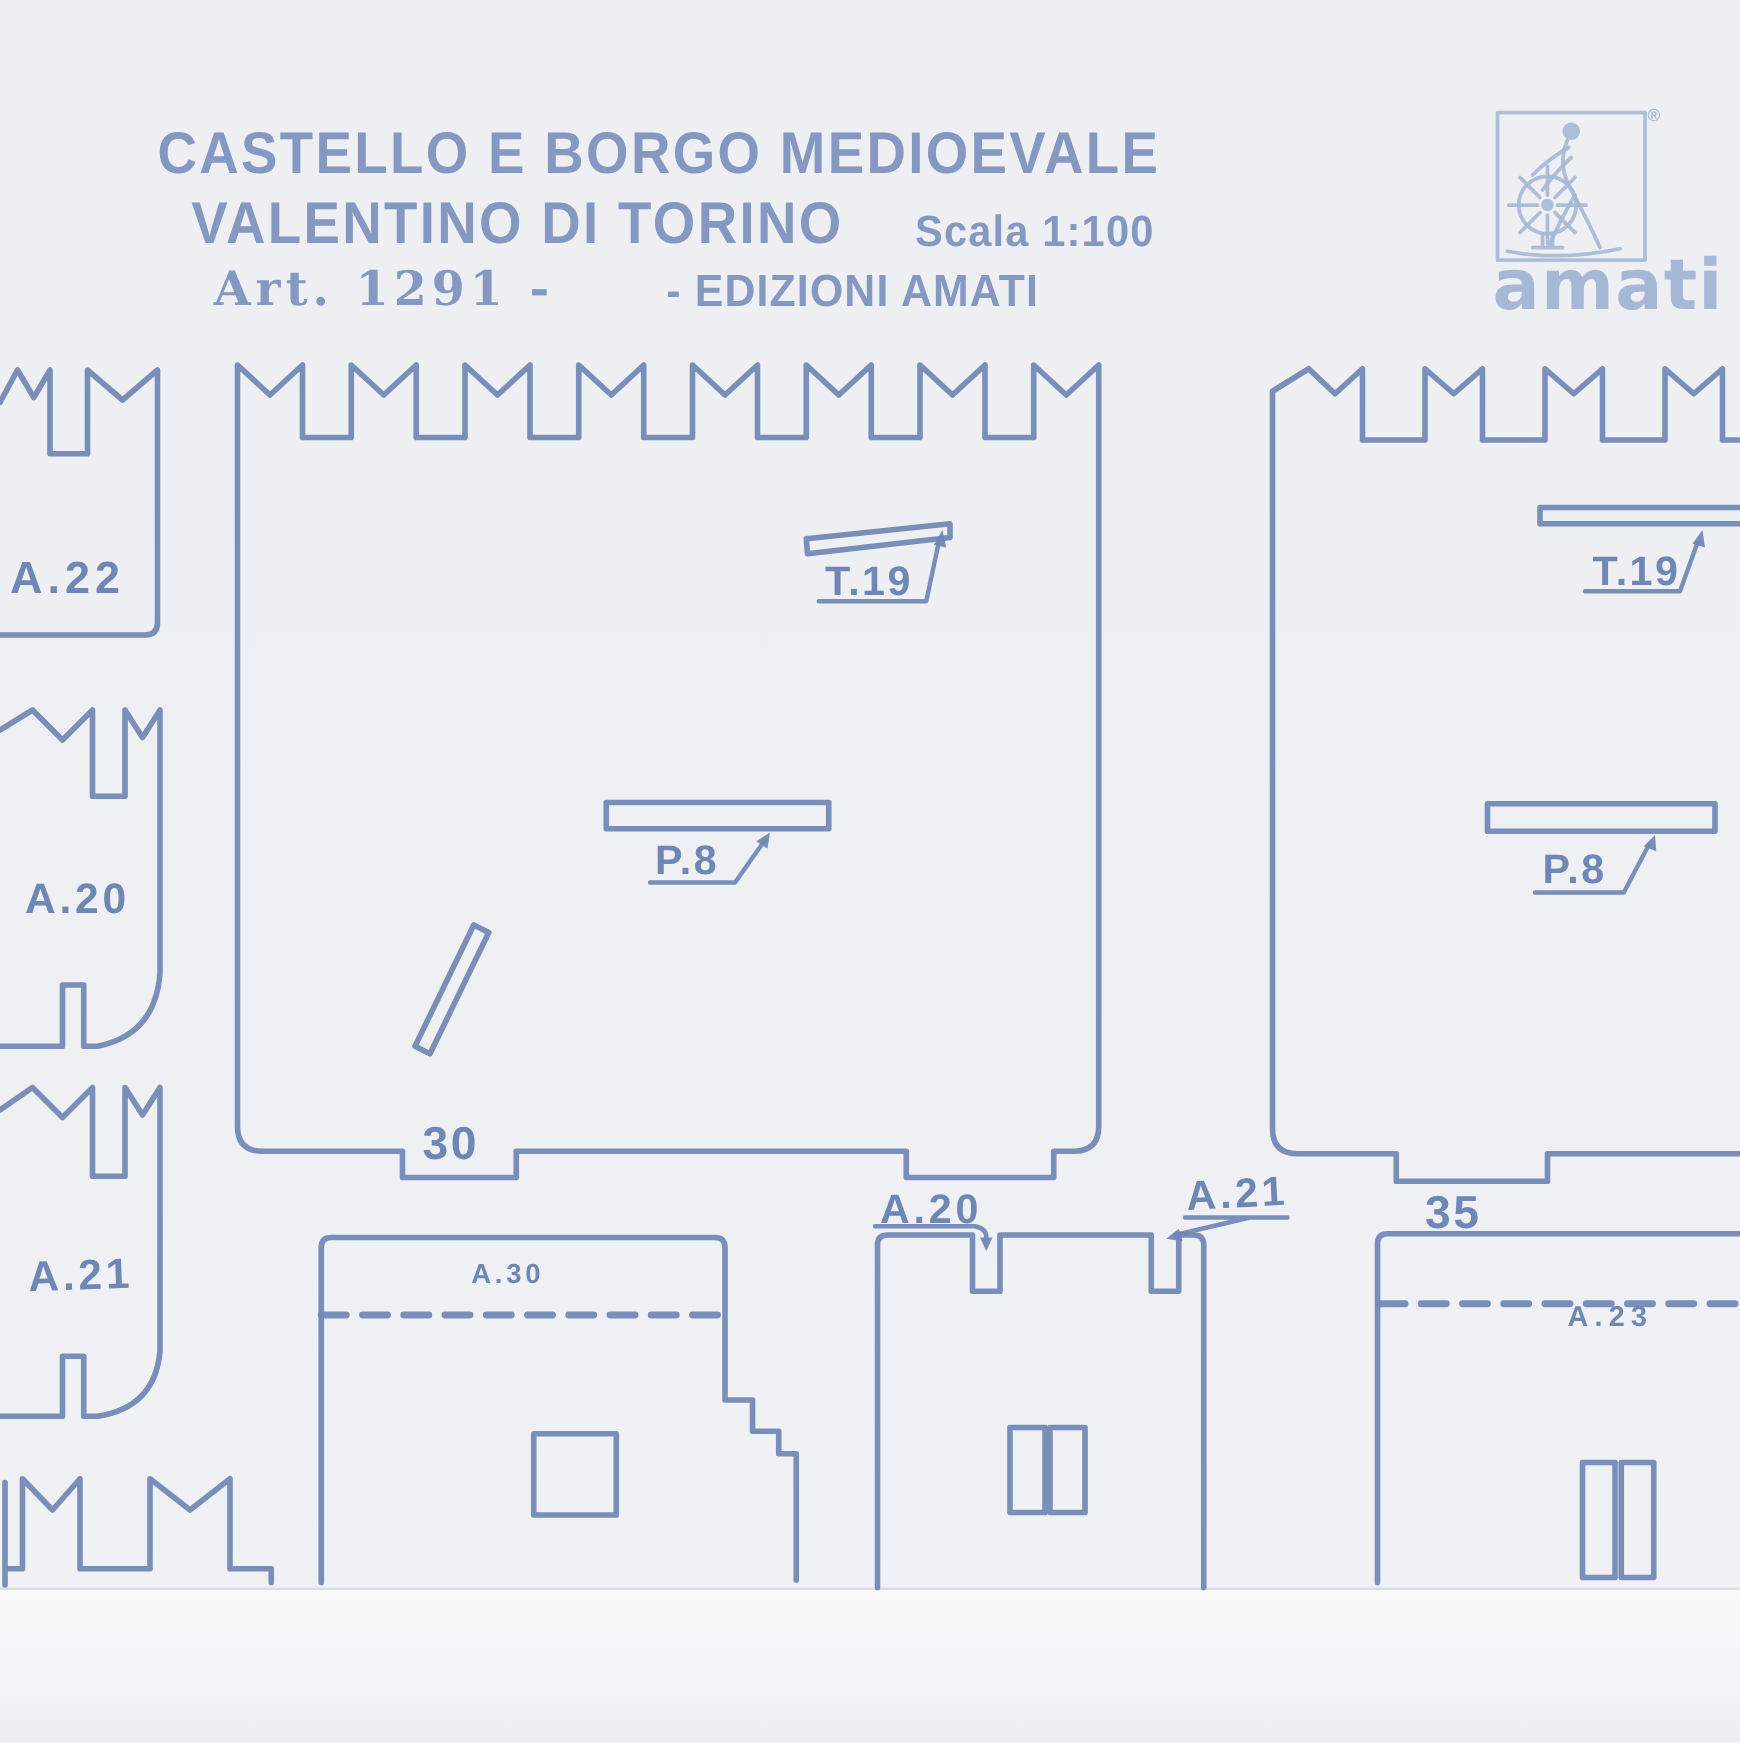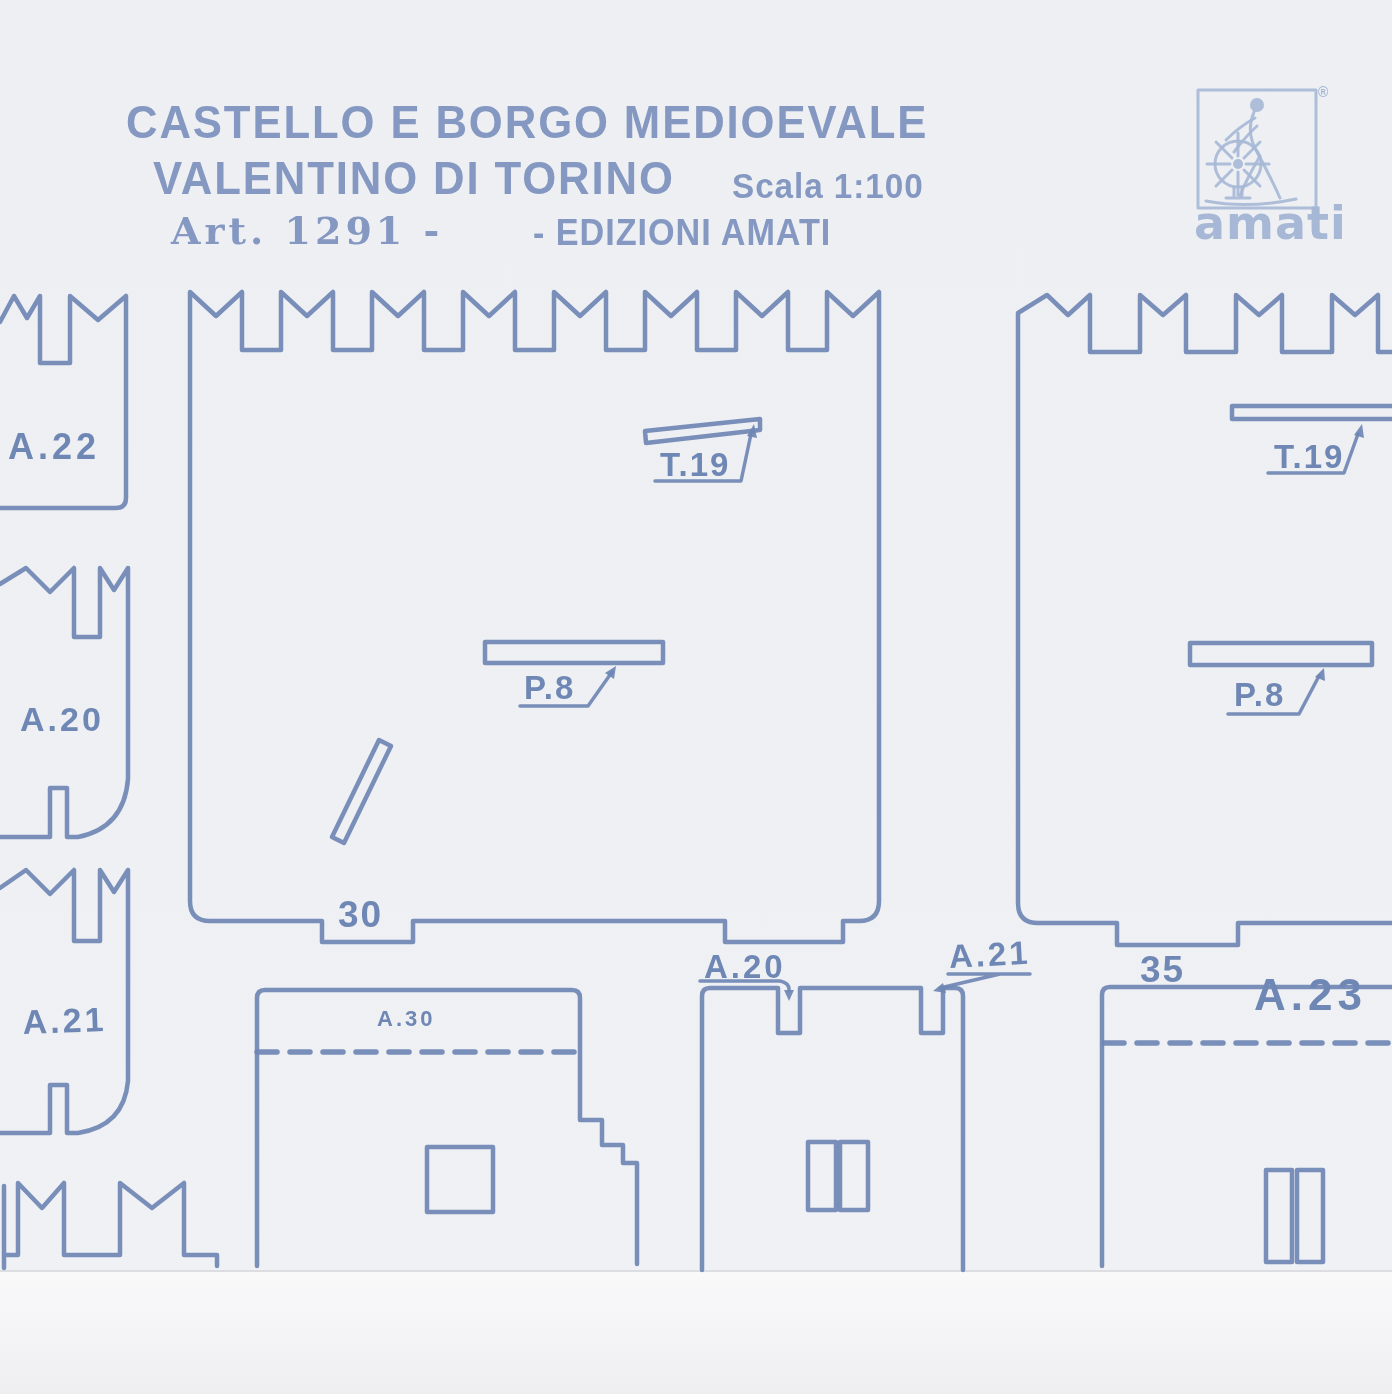--- a/index.html
+++ b/index.html
@@ -22,34 +22,34 @@
   .logo-ln{fill:none;stroke:var(--ink-faint);stroke-width:3;stroke-linecap:round;stroke-linejoin:round;opacity:.9;}
   .logo-fill{fill:var(--ink-faint);stroke:none;opacity:.9;}
   .lbl{position:absolute;font-weight:700;color:var(--ink);white-space:nowrap;
        transform-origin:left top;letter-spacing:3px;}
   .title{color:var(--title-ink);}
   #t-line1{left:126px;top:94px;font-size:47px;letter-spacing:2px;transform:scaleX(.93);}
   #t-line2{left:153px;top:150px;font-size:47px;letter-spacing:2px;transform:scaleX(.93);}
   #t-scala{left:732px;top:166px;font-size:35px;letter-spacing:1px;transform:scaleX(.95);}
   #t-art{left:138px;top:208px;font-size:38px;letter-spacing:4px;font-family:"DejaVu Serif",serif;margin-left:33px;}
   #t-ediz{left:533px;top:212px;font-size:36px;letter-spacing:1px;transform:scaleX(.95);}
-  #lbl-a22{left:8px;top:426px;font-size:36px;letter-spacing:4px;}
+  #lbl-a22{left:8px;top:441px;font-size:36px;letter-spacing:4px;}
   #lbl-a20l{left:20px;top:700px;font-size:34px;}
   #lbl-a21l{left:22px;top:1003px;font-size:34px;transform:rotate(-2deg);}
   #lbl-36{left:338px;top:894px;font-size:37px;letter-spacing:2px;}
   #lbl-t19c{left:660px;top:446px;font-size:33px;letter-spacing:2px;}
   #lbl-p8c{left:524px;top:669px;font-size:33px;letter-spacing:2px;}
   #lbl-t19r{left:1274px;top:438px;font-size:33px;letter-spacing:2px;}
   #lbl-p8r{left:1234px;top:676px;font-size:33px;letter-spacing:2px;}
   #lbl-a20s{left:704px;top:948px;font-size:33px;}
   #lbl-a21s{left:948px;top:938px;font-size:33px;transform:rotate(-3deg);}
   #lbl-35{left:1140px;top:949px;font-size:37px;letter-spacing:2px;}
   #lbl-a30{left:377px;top:1006px;font-size:22px;text-align:center;}
-  #lbl-a23{left:1254px;top:970px;font-size:44px;letter-spacing:5px;}
-  #logo-word{left:1194px;top:196px;font-size:46px;letter-spacing:1px;
+  #lbl-a23{left:1254px;top:1040px;font-size:23px;letter-spacing:5px;}
+  #logo-word{left:1194px;top:196px;font-size:56px;letter-spacing:1px;
              color:var(--ink-faint);font-weight:800;font-family:"DejaVu Sans",sans-serif;}
   #logo-reg{left:1318px;top:84px;font-size:14px;color:var(--ink-faint);letter-spacing:0;}
 </style>
 </head>
 <body>
 
 <div class="sheet"></div>
 <div class="table-surface"></div>
 
 <svg class="plan" viewBox="0 0 1392 1394" xmlns="http://www.w3.org/2000/svg">

